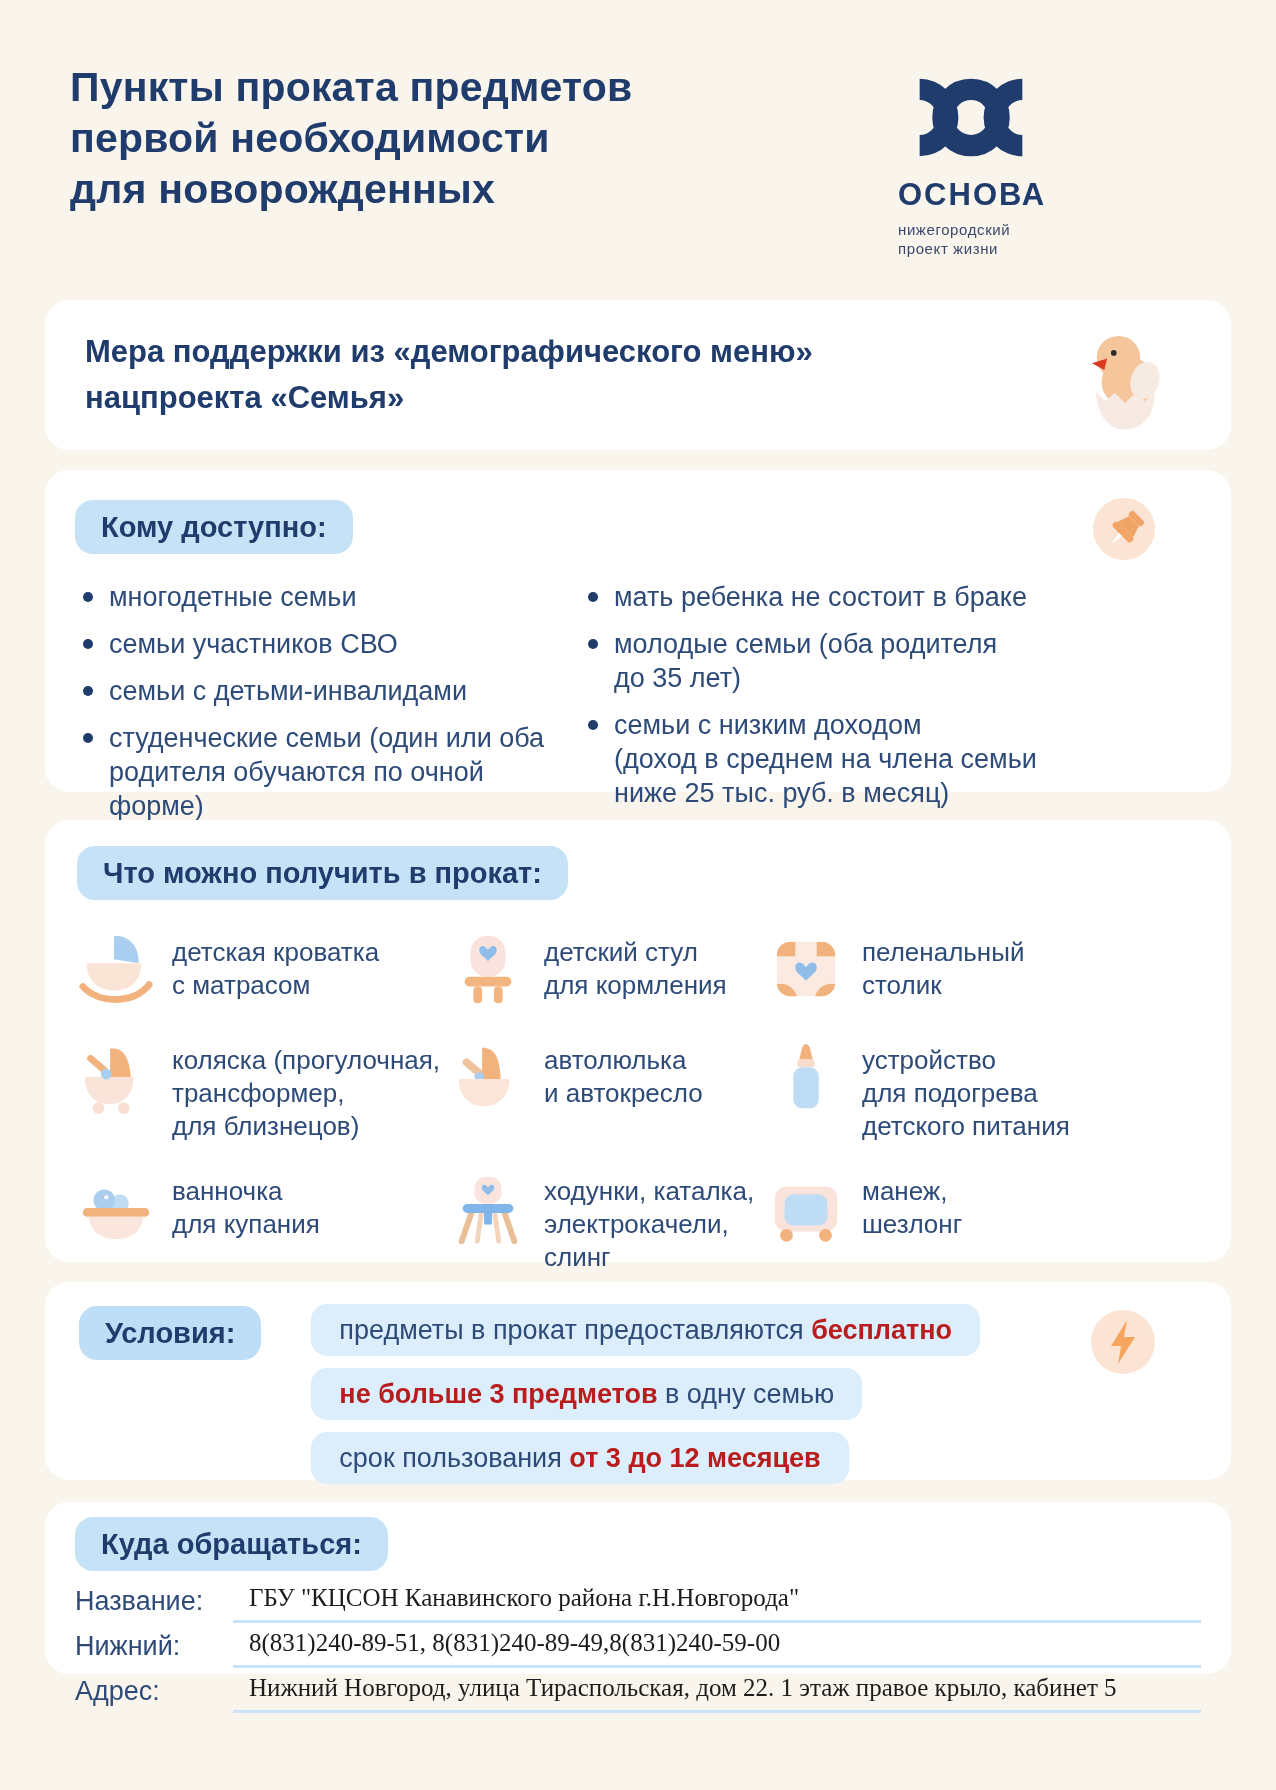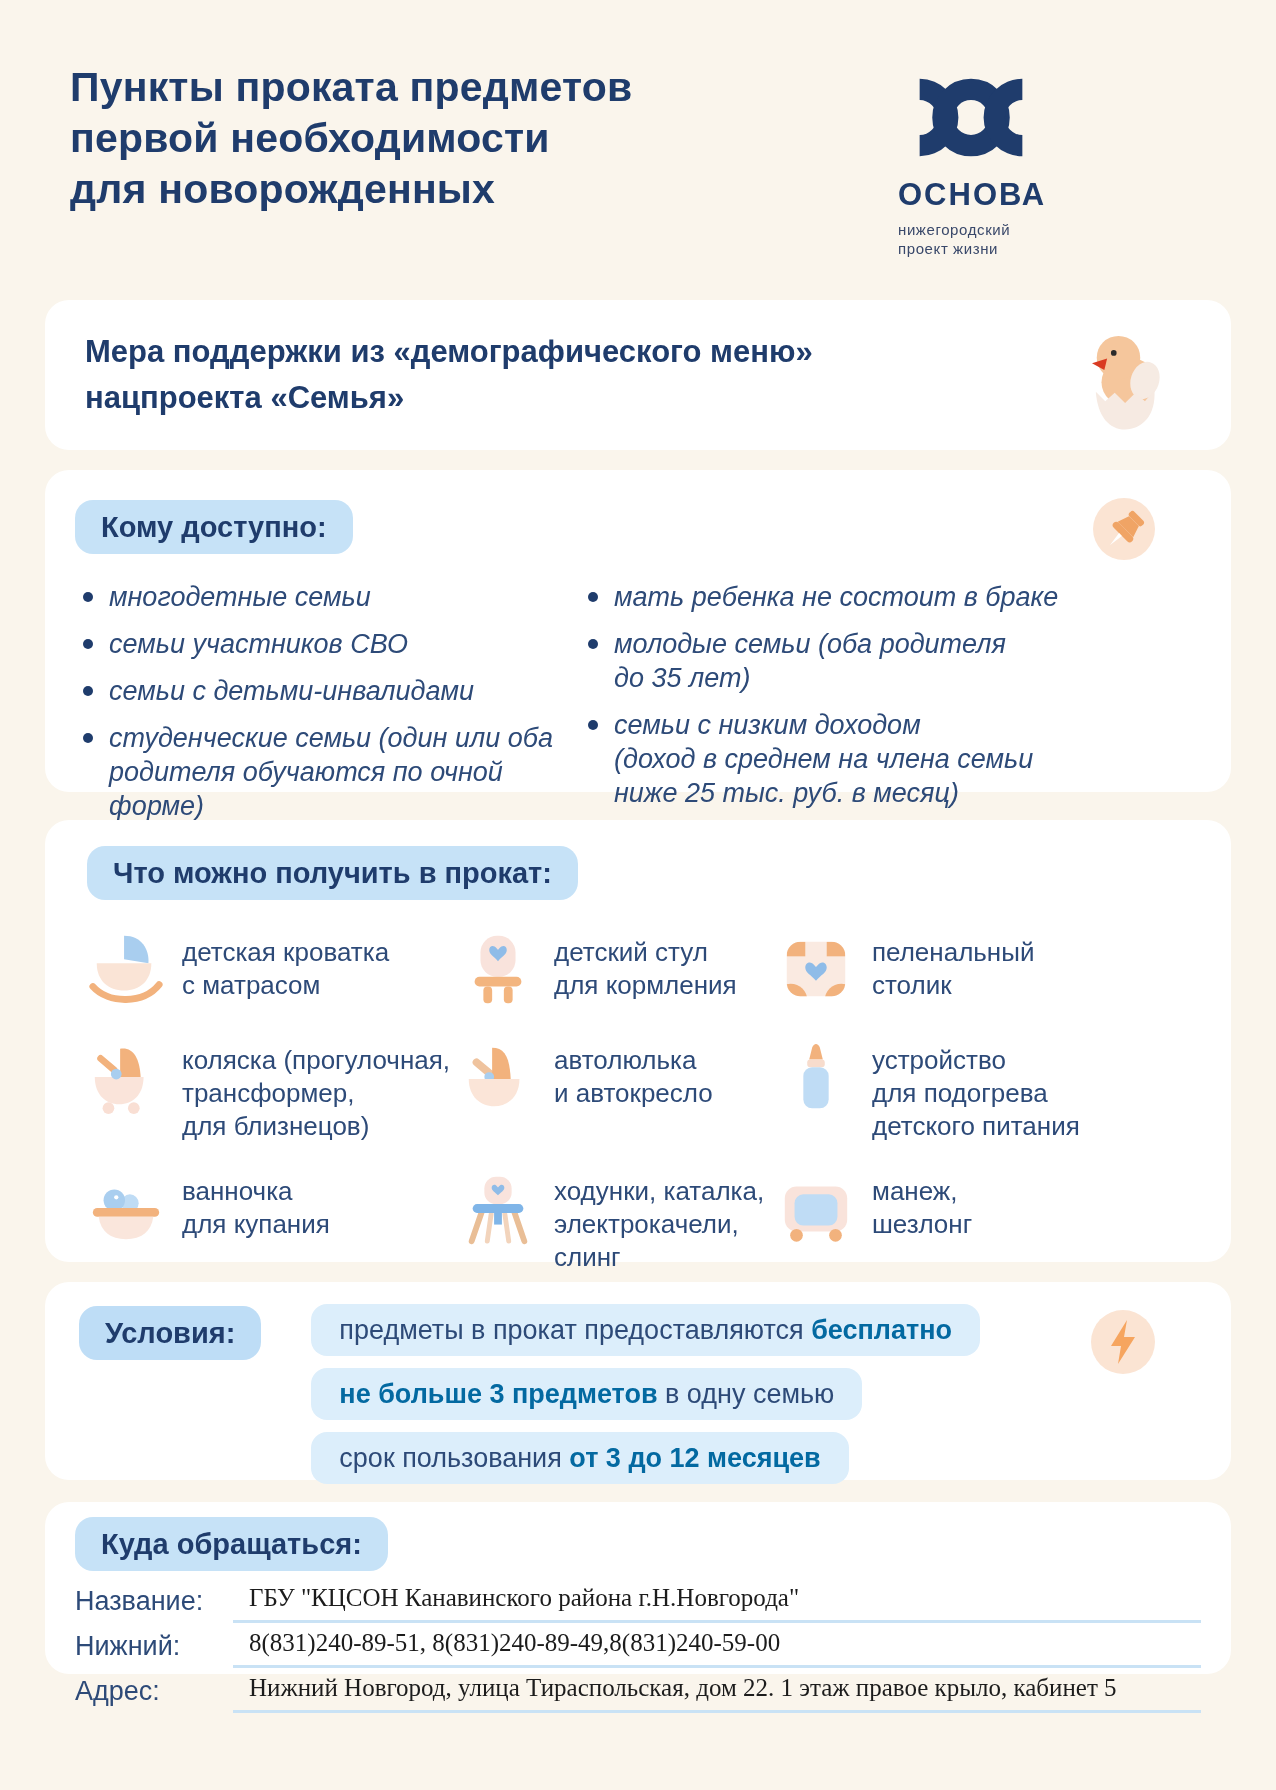--- a/index.html
+++ b/index.html
@@ -29,39 +29,39 @@
   .intro-chick{position:absolute;right:52px;top:22px;}
 
   .pill{display:inline-block;background:var(--pill);color:var(--navy);font-size:29px;font-weight:700;
         padding:11px 26px;border-radius:18px;line-height:32px;}
 
   
   #card-elig{top:470px;height:322px;padding:30px 30px;}
   .elig-cols{display:flex;margin-top:26px;}
   .elig-col{width:505px;}
   .elig-col.right{width:auto;}
-  .b-item{display:flex;list-style:none;margin-bottom:13px;font-style:italic;}
+  .b-item{display:flex;list-style:none;margin-bottom:13px;}
   .b-item .dot{width:10px;height:10px;border-radius:50%;background:var(--navy);margin:12px 16px 0 8px;flex-shrink:0;}
   .b-item .txt{font-size:27px;color:var(--body);line-height:34px;white-space:pre-line;}
   .corner-badge{position:absolute;right:76px;top:28px;}
 
   
-  #card-rental{top:820px;height:442px;padding:26px 42px;}
+  #card-rental{top:820px;height:442px;padding:26px 32px;}
   .rent-grid{display:grid;grid-template-columns:372px 318px auto;row-gap:26px;margin-top:30px;}
   .rent-item{display:flex;gap:17px;align-items:flex-start;}
   .rent-item svg{flex-shrink:0;}
   .rent-label{font-size:26px;color:var(--body);line-height:33px;white-space:pre-line;padding-top:6px;}
 
   
   #card-cond{top:1282px;height:198px;padding:22px 30px;text-align:right;}
   .cond-wrap{display:flex;align-items:flex-start;}
   .cond-label{background:#BEDDF6;margin:2px 0 0 4px;}
   .cond-rules{margin-left:50px;display:flex;flex-direction:column;gap:12px;}
   .rule-pill{background:var(--pill-light);border-radius:16px;padding:12px 28px;font-size:27px;color:var(--body);line-height:28px;width:max-content;}
-  .rule-pill b{font-weight:700;color:#0369a1;}
+  .rule-pill b{font-weight:700;color:#b91c1c;}
 
   
   #card-contact{top:1502px;height:172px;padding:15px 30px;}
   .form-rows{margin-top:12px;}
   .form-row{display:flex;align-items:flex-end;margin-bottom:5px;}
   .form-label{width:158px;font-size:27px;color:var(--body);padding-bottom:6px;flex-shrink:0;}
   .form-value{flex:1;font-family:"Liberation Serif", serif;font-size:25px;color:#1C1C1C;
               border-bottom:3px solid var(--line);padding:0 0 7px 16px;line-height:30px;}
 </style>
 </head>

